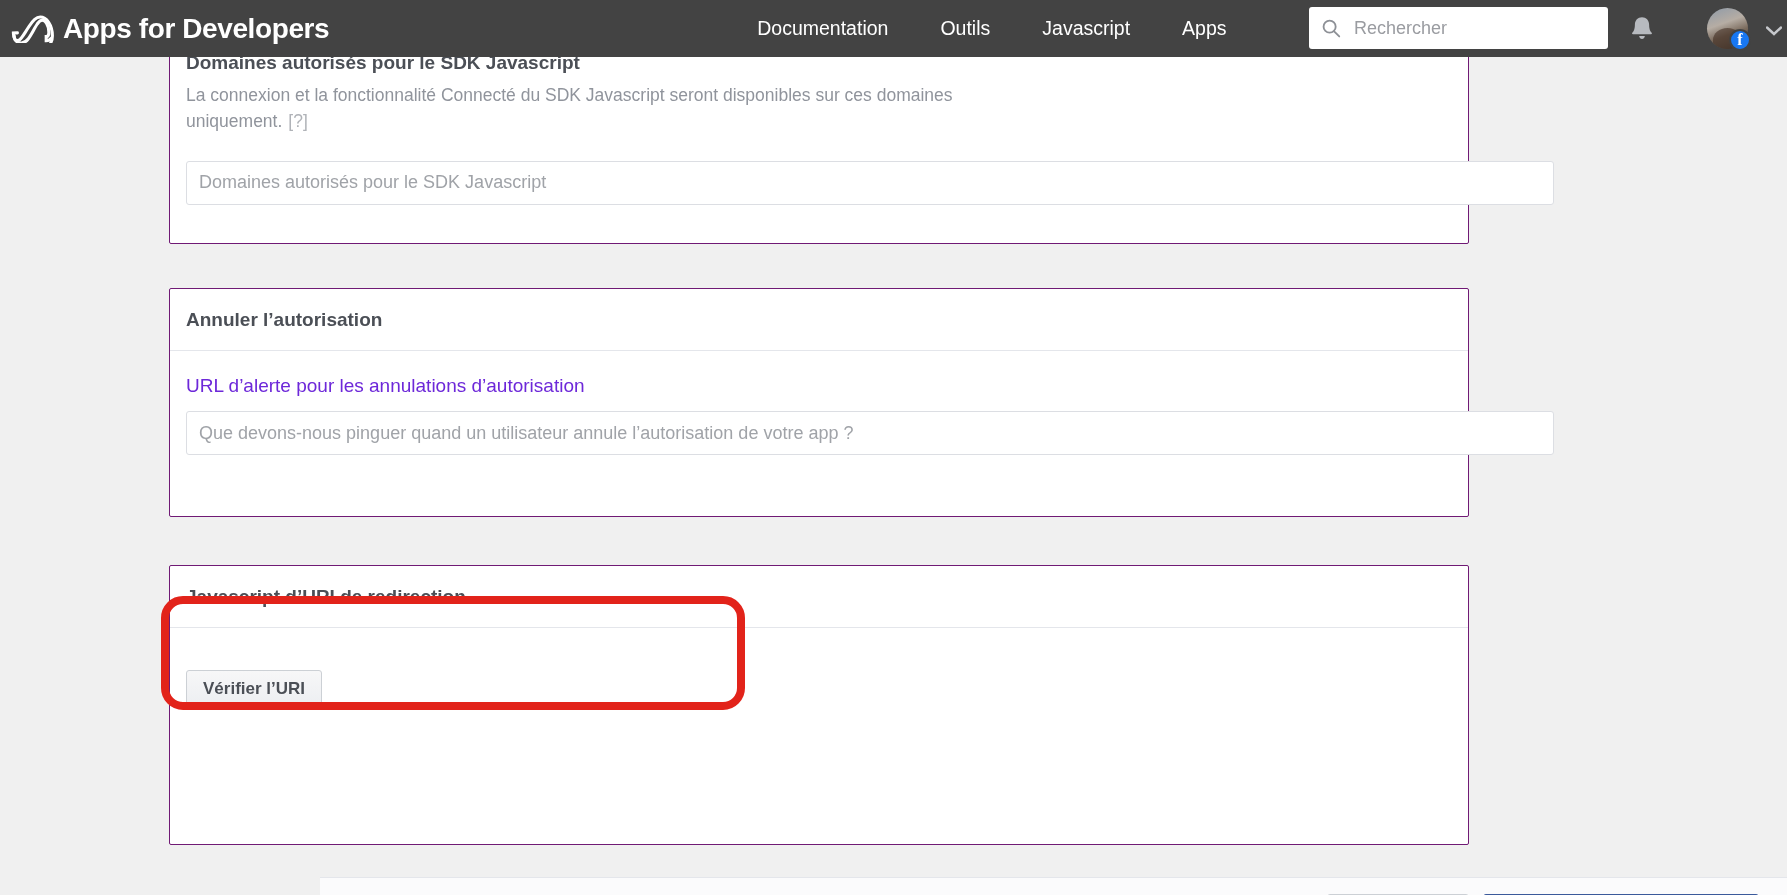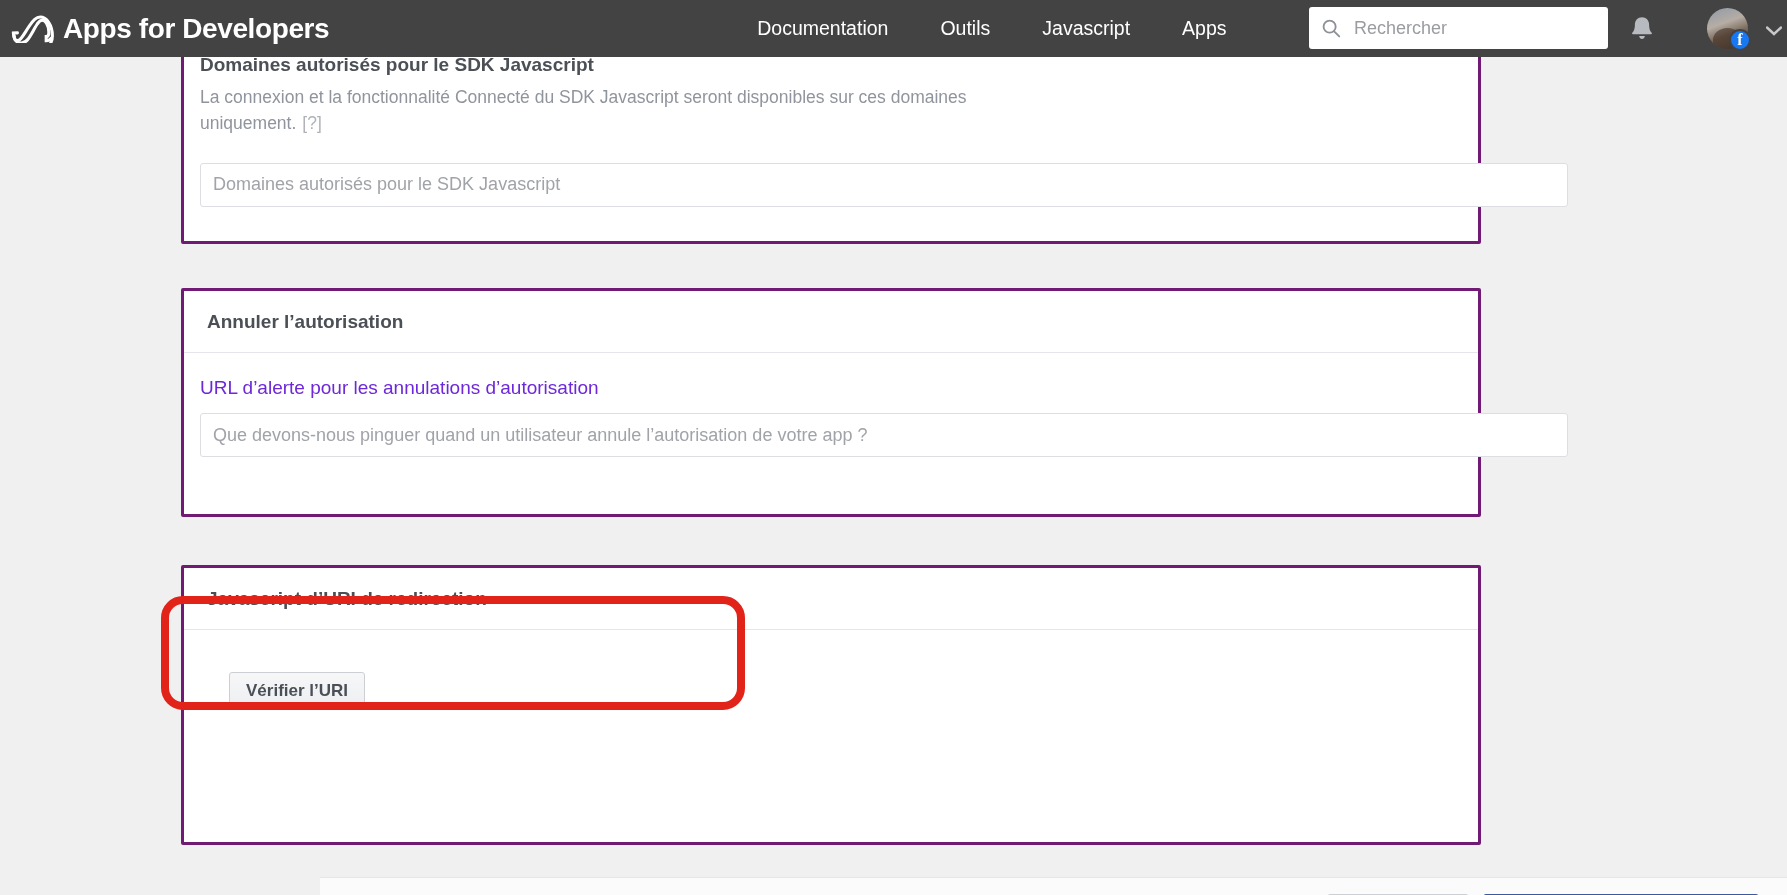--- a/index.html
+++ b/index.html
@@ -110,29 +110,29 @@
 
   
   .page {
     position: absolute; top: 57px; left: 0;
     width: 1787px; height: 838px;
     background: #f0f0f0;
   }
 
   .card {
     position: absolute;
-    left: 181px; width: 1300px;
+    left: 169px; width: 1300px;
     background: #ffffff;
-    border: 3px solid #701a75;
+    border: 1px solid #701a75;
     border-radius: 2px;
   }
   .card-head {
     height: 62px;
     display:flex; align-items:center;
-    padding-left: 23px;
+    padding-left: 16px;
     border-bottom: 1px solid #e4e6eb;
   }
   .card-title {
     font-size: 19px; font-weight: 700; color: #4b4f56;
   }
   .card-body { padding: 24px 16px 26px 16px; }
 
   .field-label {
     font-size: 19px; color: #6d28d9; margin-bottom: 14px;
   }
@@ -160,21 +160,20 @@
     font-family: "Liberation Sans", sans-serif;
     font-size: 17px; font-weight: 700;
     border-radius: 3px;
     cursor: pointer;
     white-space: nowrap;
   }
   .btn-secondary {
     background: linear-gradient(#f7f7f8,#eceef1);
     border: 1px solid #ccd0d5;
     color: #4b4f56;
-    margin-left: 29px;
   }
   .btn-primary {
     background: #4267b2;
     border: 1px solid #3b5a9b;
     color: #ffffff;
   }
   .btn-verify { height: 38px; padding: 0 16px; margin-top: 18px; }
 
   
   #card-js   { top: -10px; height: 197px; }

